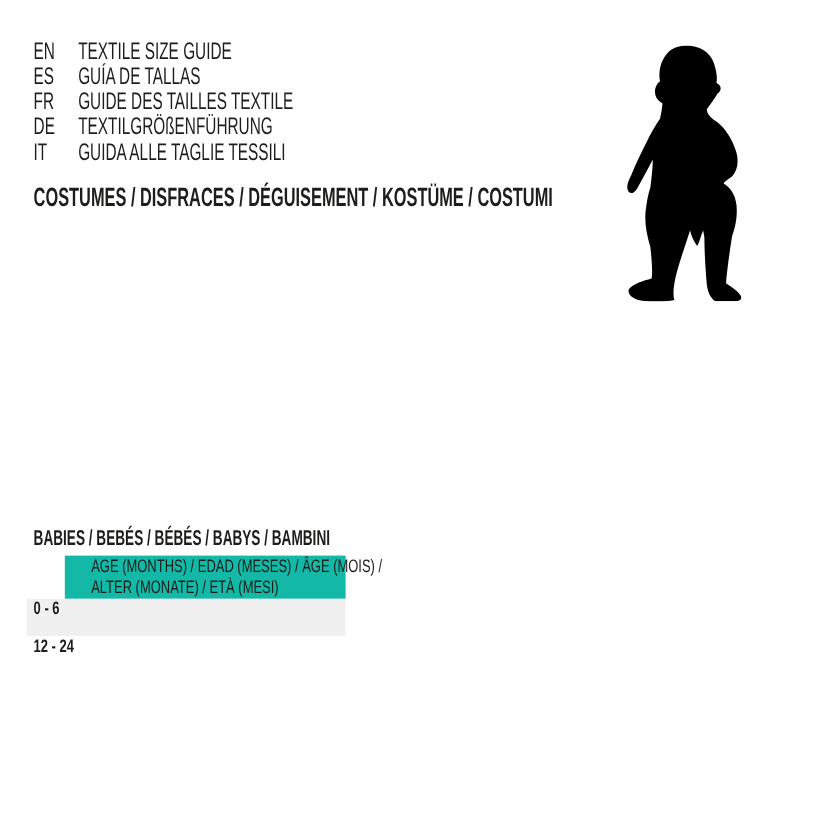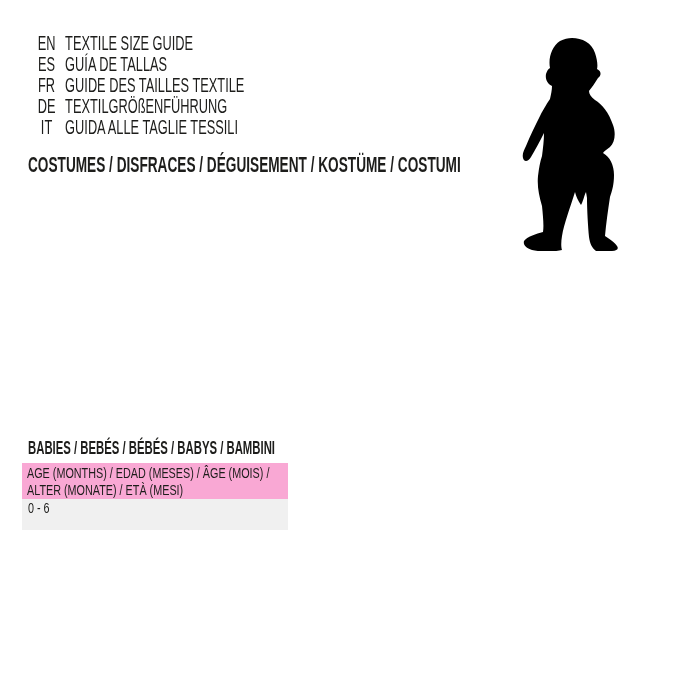--- a/index.html
+++ b/index.html
@@ -1,37 +1,37 @@
 <!DOCTYPE html>
 <html><head>
 <meta charset="utf-8">
 <style>
   html,body{margin:0;padding:0;background:#ffffff;}
   .canvas{
     position:relative;width:700px;height:700px;background:#ffffff;
     font-family:"Liberation Sans", sans-serif;color:#1d1d1b;overflow:hidden;
   }
   
-  .lang-list{position:absolute;left:28px;top:33px;text-align:center;}
+  .lang-list{position:absolute;left:28px;top:33px;}
   .lang-row{display:flex;height:21px;line-height:21px;font-size:20px;
     transform:scaleX(0.64);transform-origin:0 0;white-space:nowrap;}
   .lang-code{width:58px;flex:0 0 58px;}
   
   .category-title{position:absolute;left:28px;top:153px;font-size:22px;font-weight:bold;
     line-height:24px;transform:scaleX(0.62);transform-origin:0 0;white-space:nowrap;}
   
   .silhouette{position:absolute;left:522px;top:38px;width:96px;height:213px;}
   
   .section-title{position:absolute;left:28px;top:438px;font-size:18px;font-weight:bold;
     line-height:20px;transform:scaleX(0.63);transform-origin:0 0;white-space:nowrap;}
   .size-table{position:absolute;left:22px;top:463px;width:266px;font-size:15px;}
-  .size-table .thead{background:#f9a8d4;padding:1px 0 1px 5px;}
+  .size-table .thead{background:#14b8a6;padding:1px 0 1px 22px;margin-left:32px;}
   .size-table .thead .hline{display:block;line-height:17px;white-space:nowrap;
     transform:scaleX(0.72);transform-origin:0 0;}
-  .size-table .trow{height:31px;line-height:17px;padding-left:6px;background:#ffffff;}
+  .size-table .trow{height:31px;line-height:17px;padding-left:6px;background:#ffffff;font-weight:bold;}
   .size-table .trow:nth-child(even){background:#f0f0f0;}
   .size-table .trow span{display:inline-block;white-space:nowrap;
     transform:scaleX(0.72);transform-origin:0 0;}
 </style>
 </head>
 <body>
 
 <div class="canvas">
 
   <div class="lang-list">
@@ -106,15 +106,18 @@
   <div class="section-title">BABIES / BEBÉS / BÉBÉS / BABYS / BAMBINI</div>
 
   <div class="size-table">
     <div class="thead">
       <span class="hline">AGE (MONTHS) / EDAD (MESES) / ÂGE (MOIS) /</span>
       <span class="hline">ALTER (MONATE) / ETÀ (MESI)</span>
     </div>
     <div class="trow">
       <span>0 - 6</span>
     </div>
+    <div class="trow">
+      <span>12 - 24</span>
+    </div>
   </div>
 
 </div>
 
 </body></html>

